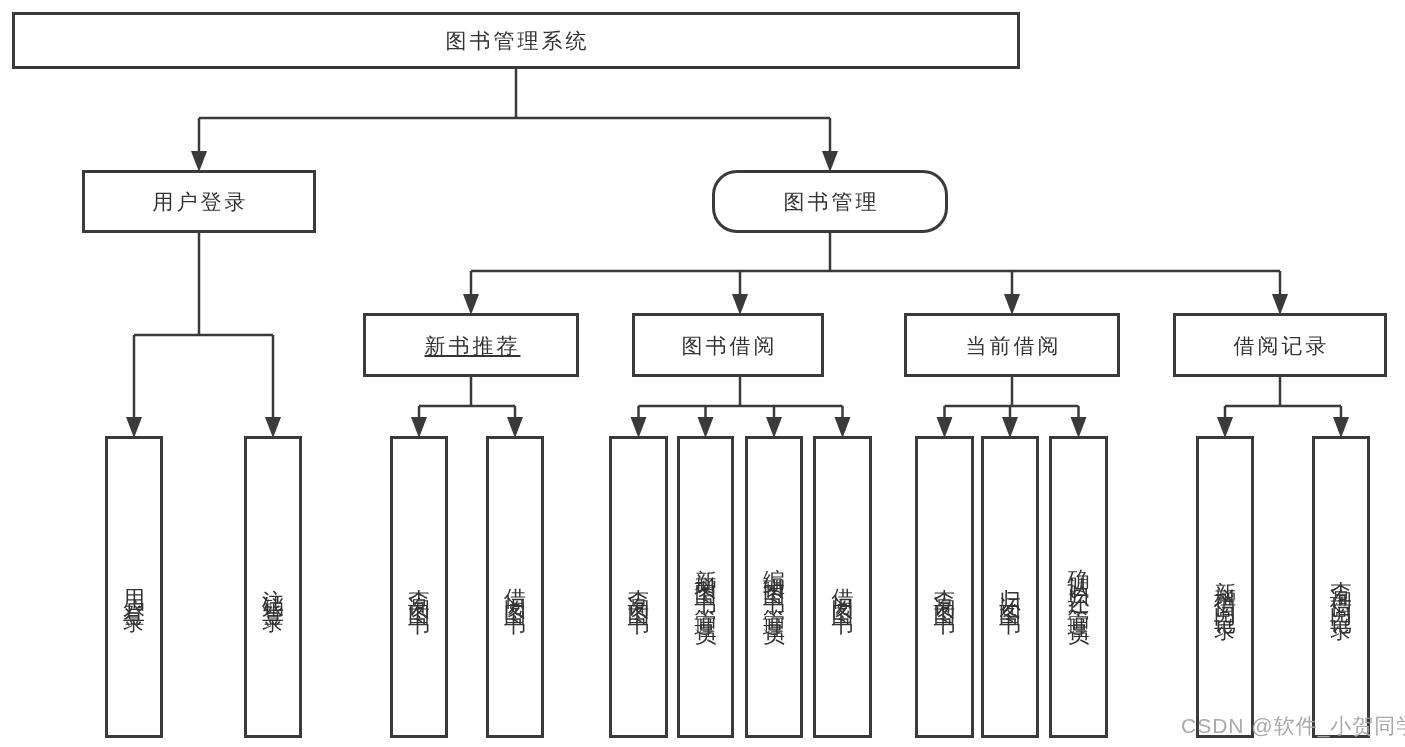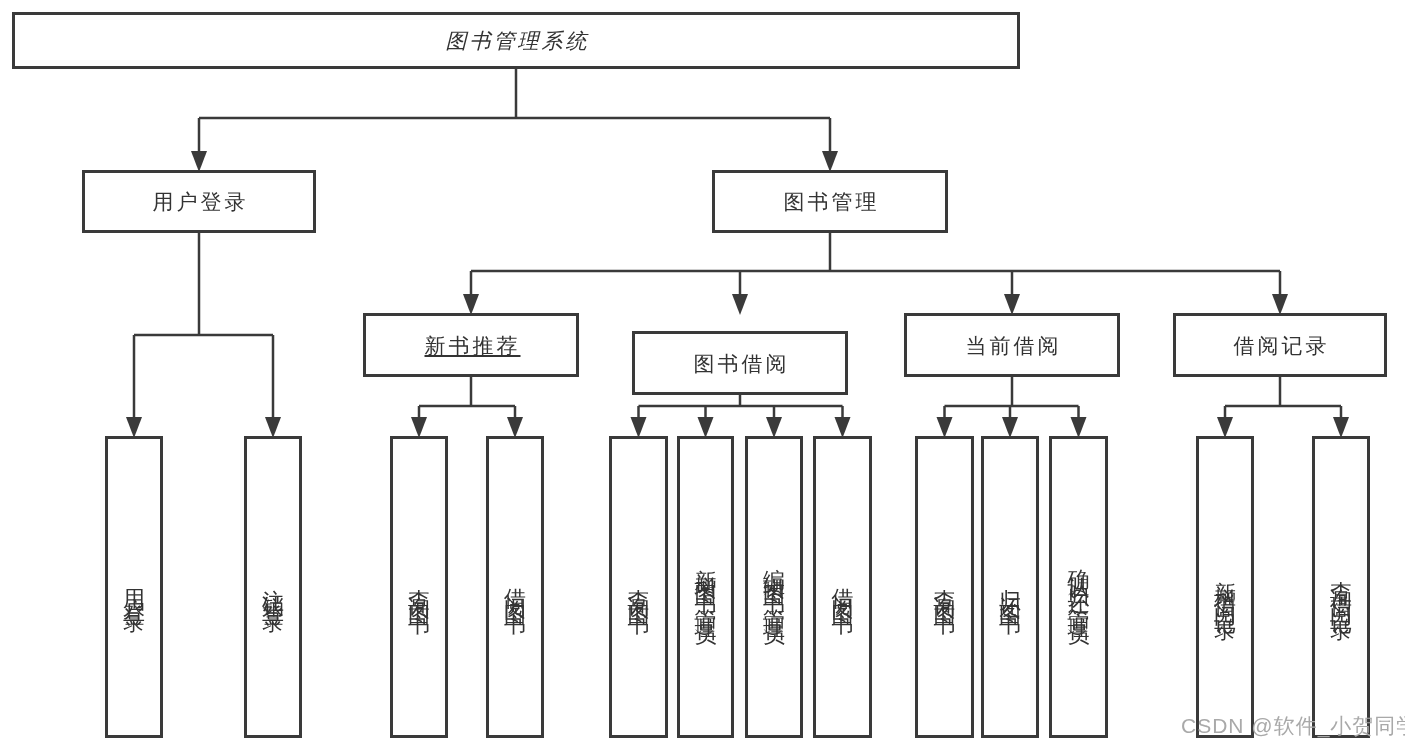--- a/index.html
+++ b/index.html
@@ -107,33 +107,33 @@
       <line x1="1078.5" y1="406" x2="1078.5" y2="419" stroke="#3a3a3a" stroke-width="2.5"></line>
       <polygon points="1070.5,417 1086.5,417 1078.5,438" fill="#3a3a3a"></polygon>
       <line x1="1280" y1="377" x2="1280" y2="406" stroke="#3a3a3a" stroke-width="2.5"></line>
       <line x1="1225" y1="406" x2="1341" y2="406" stroke="#3a3a3a" stroke-width="2.5"></line>
       <line x1="1225" y1="406" x2="1225" y2="419" stroke="#3a3a3a" stroke-width="2.5"></line>
       <polygon points="1217,417 1233,417 1225,438" fill="#3a3a3a"></polygon>
       <line x1="1341" y1="406" x2="1341" y2="419" stroke="#3a3a3a" stroke-width="2.5"></line>
       <polygon points="1333,417 1349,417 1341,438" fill="#3a3a3a"></polygon>
     </svg>
   <div class="watermark">CSDN @软件_小贺同学</div>
-<div class="node" style="left: 12px; top: 12px; width: 1008px; height: 57px; font-style: italic;">
+<div class="node" style="left: 12px; top: 12px; width: 1008px; height: 57px;">
       <span class="label">图书管理系统</span>
     </div>
     <div class="node" style="left: 82px; top: 170px; width: 234px; height: 63px;">
       <span class="label">用户登录</span>
     </div>
-    <div class="node" style="left: 712px; top: 170px; width: 236px; height: 63px;">
+    <div class="node" style="left: 712px; top: 170px; width: 236px; height: 63px; border-radius: 25px;">
       <span class="label">图书管理</span>
     </div>
     <div class="node" style="left: 363px; top: 313px; width: 216px; height: 64px; text-decoration: underline;">
       <span class="label">新书推荐</span>
     </div>
-    <div class="node" style="left: 632px; top: 331px; width: 216px; height: 64px; justify-content: center;">
+    <div class="node" style="left: 632px; top: 313px; width: 192px; height: 64px; justify-content: center;">
       <span class="label">图书借阅</span>
     </div>
     <div class="node" style="left: 904px; top: 313px; width: 216px; height: 64px;">
       <span class="label">当前借阅</span>
     </div>
     <div class="node" style="left: 1173px; top: 313px; width: 214px; height: 64px;">
       <span class="label">借阅记录</span>
     </div>
     <div class="node v" style="left: 105px; top: 436px; width: 58px; height: 302px;">
       <span class="label">用户登录</span>

